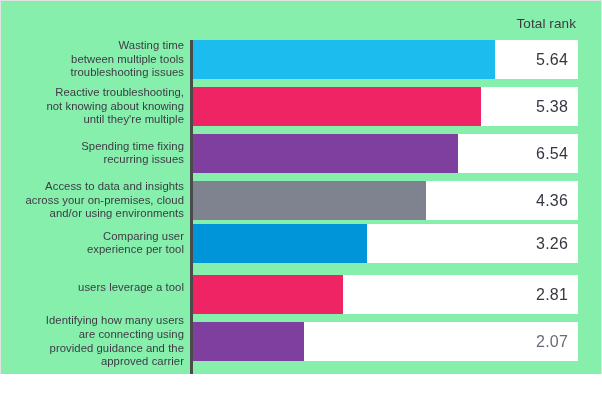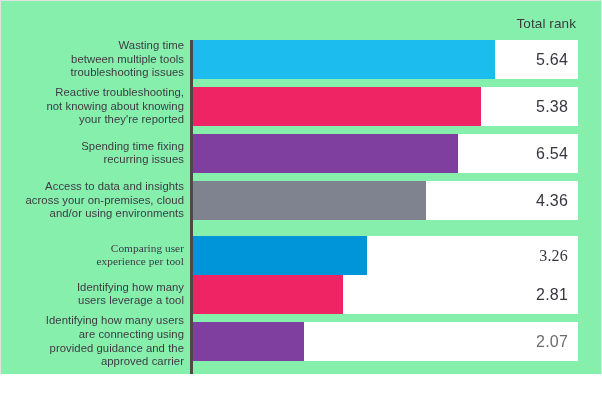--- a/index.html
+++ b/index.html
@@ -129,21 +129,21 @@
             <div>troubleshooting issues</div>
           </div>
           <div class="row-value">5.64</div>
         </div>
         <div class="row" style="top: 47px;">
           <div class="row-track"></div>
           <div class="row-bar" style="width: 287.681px; background: rgb(238, 36, 100);"></div>
           <div class="row-label" style="top: -0.9px;">
             <div>Reactive troubleshooting,</div>
             <div>not knowing about knowing</div>
-            <div>your they're reported</div>
+            <div>until they're multiple</div>
           </div>
           <div class="row-value">5.38</div>
         </div>
         <div class="row" style="top: 94px;">
           <div class="row-track"></div>
           <div class="row-bar" style="width: 265.222px; background: rgb(127, 63, 158);"></div>
           <div class="row-label" style="top: 5.9px;">
             <div>Spending time fixing</div>
             <div>recurring issues</div>
           </div>
@@ -152,34 +152,33 @@
         <div class="row" style="top: 141px;">
           <div class="row-track"></div>
           <div class="row-bar" style="width: 233.139px; background: rgb(127, 131, 143);"></div>
           <div class="row-label" style="top: -0.9px;">
             <div>Access to data and insights</div>
             <div>across your on-premises, cloud</div>
             <div>and/or using environments</div>
           </div>
           <div class="row-value">4.36</div>
         </div>
-        <div class="row" style="top: 196px; font-family: Liberation Serif, serif;">
+        <div class="row" style="top: 184px;">
           <div class="row-track"></div>
           <div class="row-bar" style="width: 174.319px; background: rgb(0, 148, 217);"></div>
           <div class="row-label" style="top: 5.9px;">
             <div>Comparing user</div>
             <div>experience per tool</div>
           </div>
           <div class="row-value">3.26</div>
         </div>
         <div class="row" style="top: 235px;">
           <div class="row-track"></div>
           <div class="row-bar" style="width: 150.257px; background: rgb(238, 36, 100);"></div>
           <div class="row-label" style="top: 5.9px;">
-            <div>Identifying how many</div>
             <div>users leverage a tool</div>
           </div>
           <div class="row-value">2.81</div>
         </div>
         <div class="row" style="top: 282px;">
           <div class="row-track"></div>
           <div class="row-bar" style="width: 110.687px; background: rgb(127, 63, 158);"></div>
           <div class="row-label" style="top: -7.7px;">
             <div>Identifying how many users</div>
             <div>are connecting using</div>

